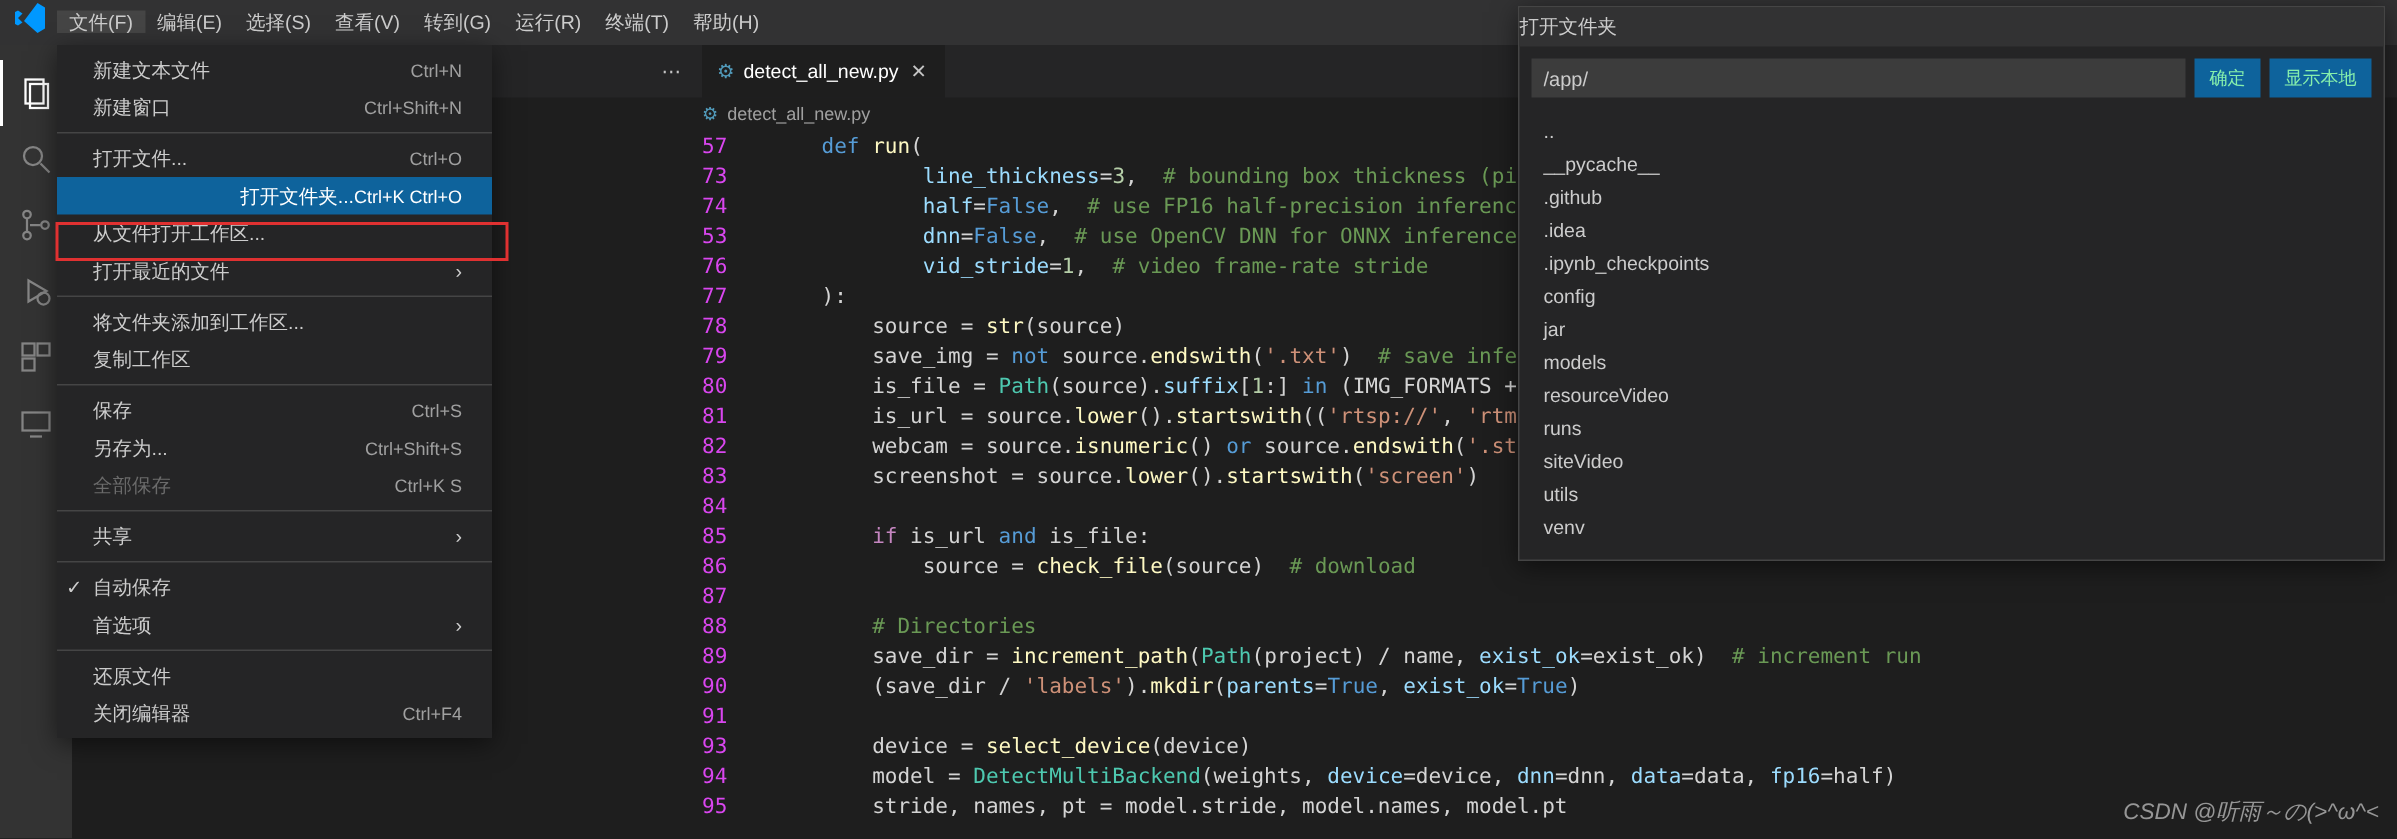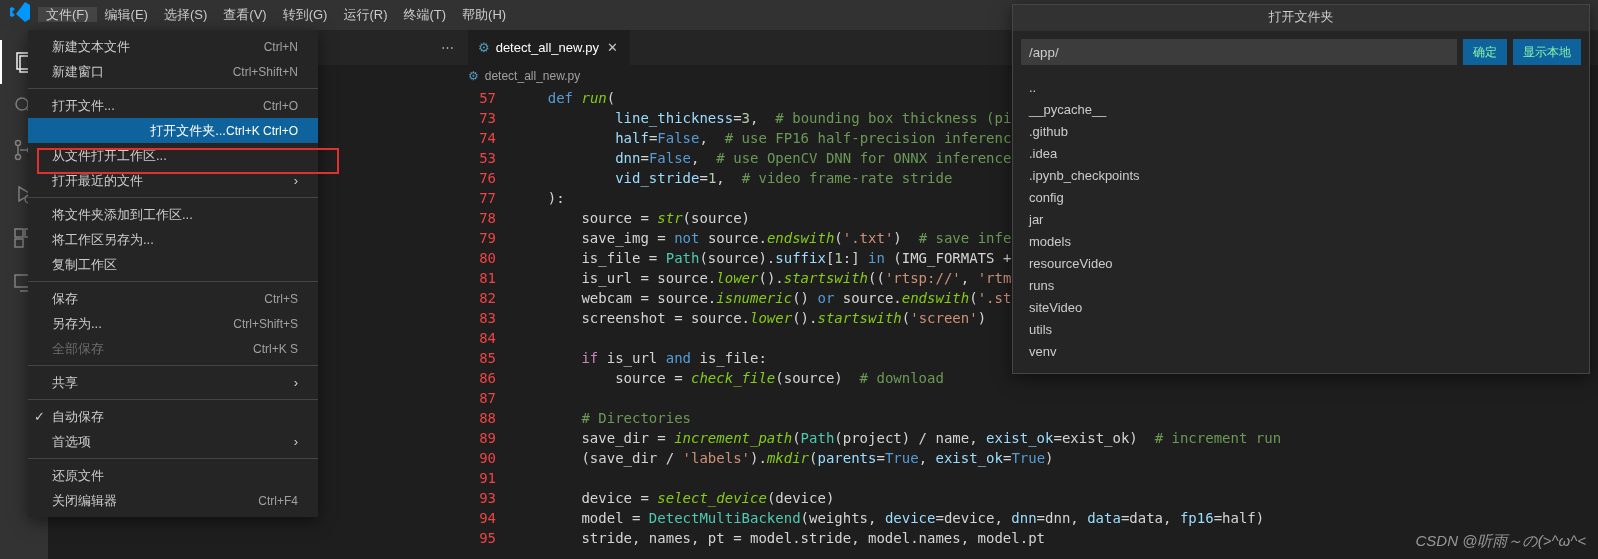--- a/index.html
+++ b/index.html
@@ -5,45 +5,45 @@
   * { margin:0; padding:0; box-sizing:border-box; }
   body { background:#1e1e1e; color:#cccccc; font-family:"Segoe UI",Arial,sans-serif; font-size:13px; width:1598px; height:559px; overflow:hidden; position:relative; }
   .menubar { height:30px; background:#323233; display:flex; align-items:flex-start; padding-left:8px; }
   .menubar .logo { width:24px; height:24px; margin-right:6px; }
   .menubar .item { padding:0 8px; height:30px; line-height:30px; cursor:pointer; color:#cccccc; }
   .menubar .item.active { background:#454545; }
   .activitybar { position:absolute; left:0; top:30px; width:48px; height:529px; background:#333333; display:flex; flex-direction:column; align-items:center; padding-top:10px; }
   .activitybar .ab-icon { width:48px; height:44px; display:flex; align-items:center; justify-content:center; color:#858585; cursor:pointer; }
   .activitybar .ab-icon.active { color:#ffffff; border-left:2px solid #fff; }
   .activitybar svg { width:24px; height:24px; }
-  .file-menu { position:absolute; left:28px; top:30px; width:290px; background:#252526; box-shadow:0 4px 16px rgba(0,0,0,.5); z-index:50; padding:4px 0; }
+  .file-menu { position:absolute; left:38px; top:30px; width:290px; background:#252526; box-shadow:0 4px 16px rgba(0,0,0,.5); z-index:50; padding:4px 0; }
   .file-menu .sep { height:1px; background:#454545; margin:4px 0; }
   .file-menu .row { height:25px; display:flex; align-items:center; justify-content:space-between; padding:0 20px 0 24px; color:#cccccc; cursor:pointer; position:relative; }
   .file-menu .row.disabled { color:#6b6b6b; }
   .file-menu .row.highlight { background:#0e639c; color:#fff;justify-content:flex-end; }
   .file-menu .row .sc { color:#a0a0a0; font-size:12px; }
   .file-menu .row.highlight .sc { color:#fff; }
   .file-menu .row .arrow { color:#cccccc; }
   .file-menu .row .check { position:absolute; left:6px; }
   .highlight-box { position:absolute; border:2px solid #e03131; pointer-events:none; z-index:60; }
   .tabbar { position:absolute; left:48px; top:30px; right:0; height:35px; background:#252526; display:flex; align-items:center; }
   .tab-actions-left { width:420px; height:35px; display:flex; align-items:center; justify-content:flex-end; padding-right:8px; }
   .tab-actions-left .dots { color:#c5c5c5; cursor:pointer; padding:4px 6px; }
   .tab { height:35px; background:#1e1e1e; display:flex; align-items:center; padding:0 10px; gap:6px; color:#ffffff; border-bottom:1px solid #1e1e1e; }
   .tab .py-icon { color:#519aba; }
   .tab .close { color:#c5c5c5; cursor:pointer; padding:2px; }
   .breadcrumb { position:absolute; left:468px; top:65px; height:22px; display:flex; align-items:center; gap:6px; color:#a0a0a0; font-size:12px;}
   .breadcrumb .py-icon { color:#519aba; }
   .editor { position:absolute; left:468px; top:88px; right:0; bottom:0; font-family:Consolas,monospace; font-size:14px; line-height:20px; }
   .line { display:flex; white-space:pre; }
-  .gutter { width:46px; text-align:right; padding-right:18px; color:#ef4444; }
+  .gutter { width:46px; text-align:left; padding-right:18px; color:#d946ef; }
   .code { flex:1; color:#d4d4d4; }
-  .kw { color:#569cd6; } .kw2 { color:#c586c0; } .fn { color:#84cc16;font-style:italic; } .str { color:#ce9178; } .num { color:#b5cea8; } .cm { color:#6a9955; } .cls { color:#4ec9b0; } .prm { color:#9cdcfe; } .const { color:#569cd6; }
+  .kw { color:#569cd6; } .kw2 { color:#c586c0; } .fn { color:#fef9c3; } .str { color:#ce9178; } .num { color:#b5cea8; } .cm { color:#6a9955; } .cls { color:#4ec9b0; } .prm { color:#9cdcfe; } .const { color:#569cd6; }
   .dialog { position:absolute; right:8px; top:4px; width:578px; background:#252526; border:1px solid #454545; box-shadow:0 4px 16px rgba(0,0,0,.5); z-index:70; }
-  .dialog .titlebar { height:26px; text-align:center; line-height:26px; color:#cccccc; background:#323233;font-family:Liberation Mono, monospace; }
+  .dialog .titlebar { height:26px; line-height:26px; color:#cccccc; background:#323233; }
   .dialog .inputrow { display:flex; gap:6px; padding:8px; }
   .dialog .pathinput { flex:1; height:26px; background:#3c3c3c; border:none; color:#cccccc; padding:0 8px; outline:none; }
   .dialog .btn { height:26px; padding:0 10px; background:#0e639c; color:#86efac; border:none; cursor:pointer; font-size:12px;}
   .dialog .list { padding:4px 0 10px 0; }
   .dialog .list .fitem { height:22px; line-height:22px; padding:0 16px; color:#cccccc; cursor:pointer; }
   .watermark { position:absolute; right:12px; bottom:8px; color:#bfbfbf; font-size:15px; opacity:.75; font-style:italic;}
 </style>
 </head>
 <body>
 
@@ -118,24 +118,20 @@
       <span>从文件打开工作区...</span>
       <span></span>
     </div>
     <div class="row">
       <span>打开最近的文件</span>
       <span class="arrow">›</span>
     </div>
     <div class="sep"></div>
     <div class="row">
       <span>将文件夹添加到工作区...</span>
-      <span></span>
-    </div>
-    <div class="row">
-      <span>将工作区另存为...</span>
       <span></span>
     </div>
     <div class="row">
       <span>复制工作区</span>
       <span></span>
     </div>
     <div class="sep"></div>
     <div class="row">
       <span>保存</span>
       <span class="sc">Ctrl+S</span>

